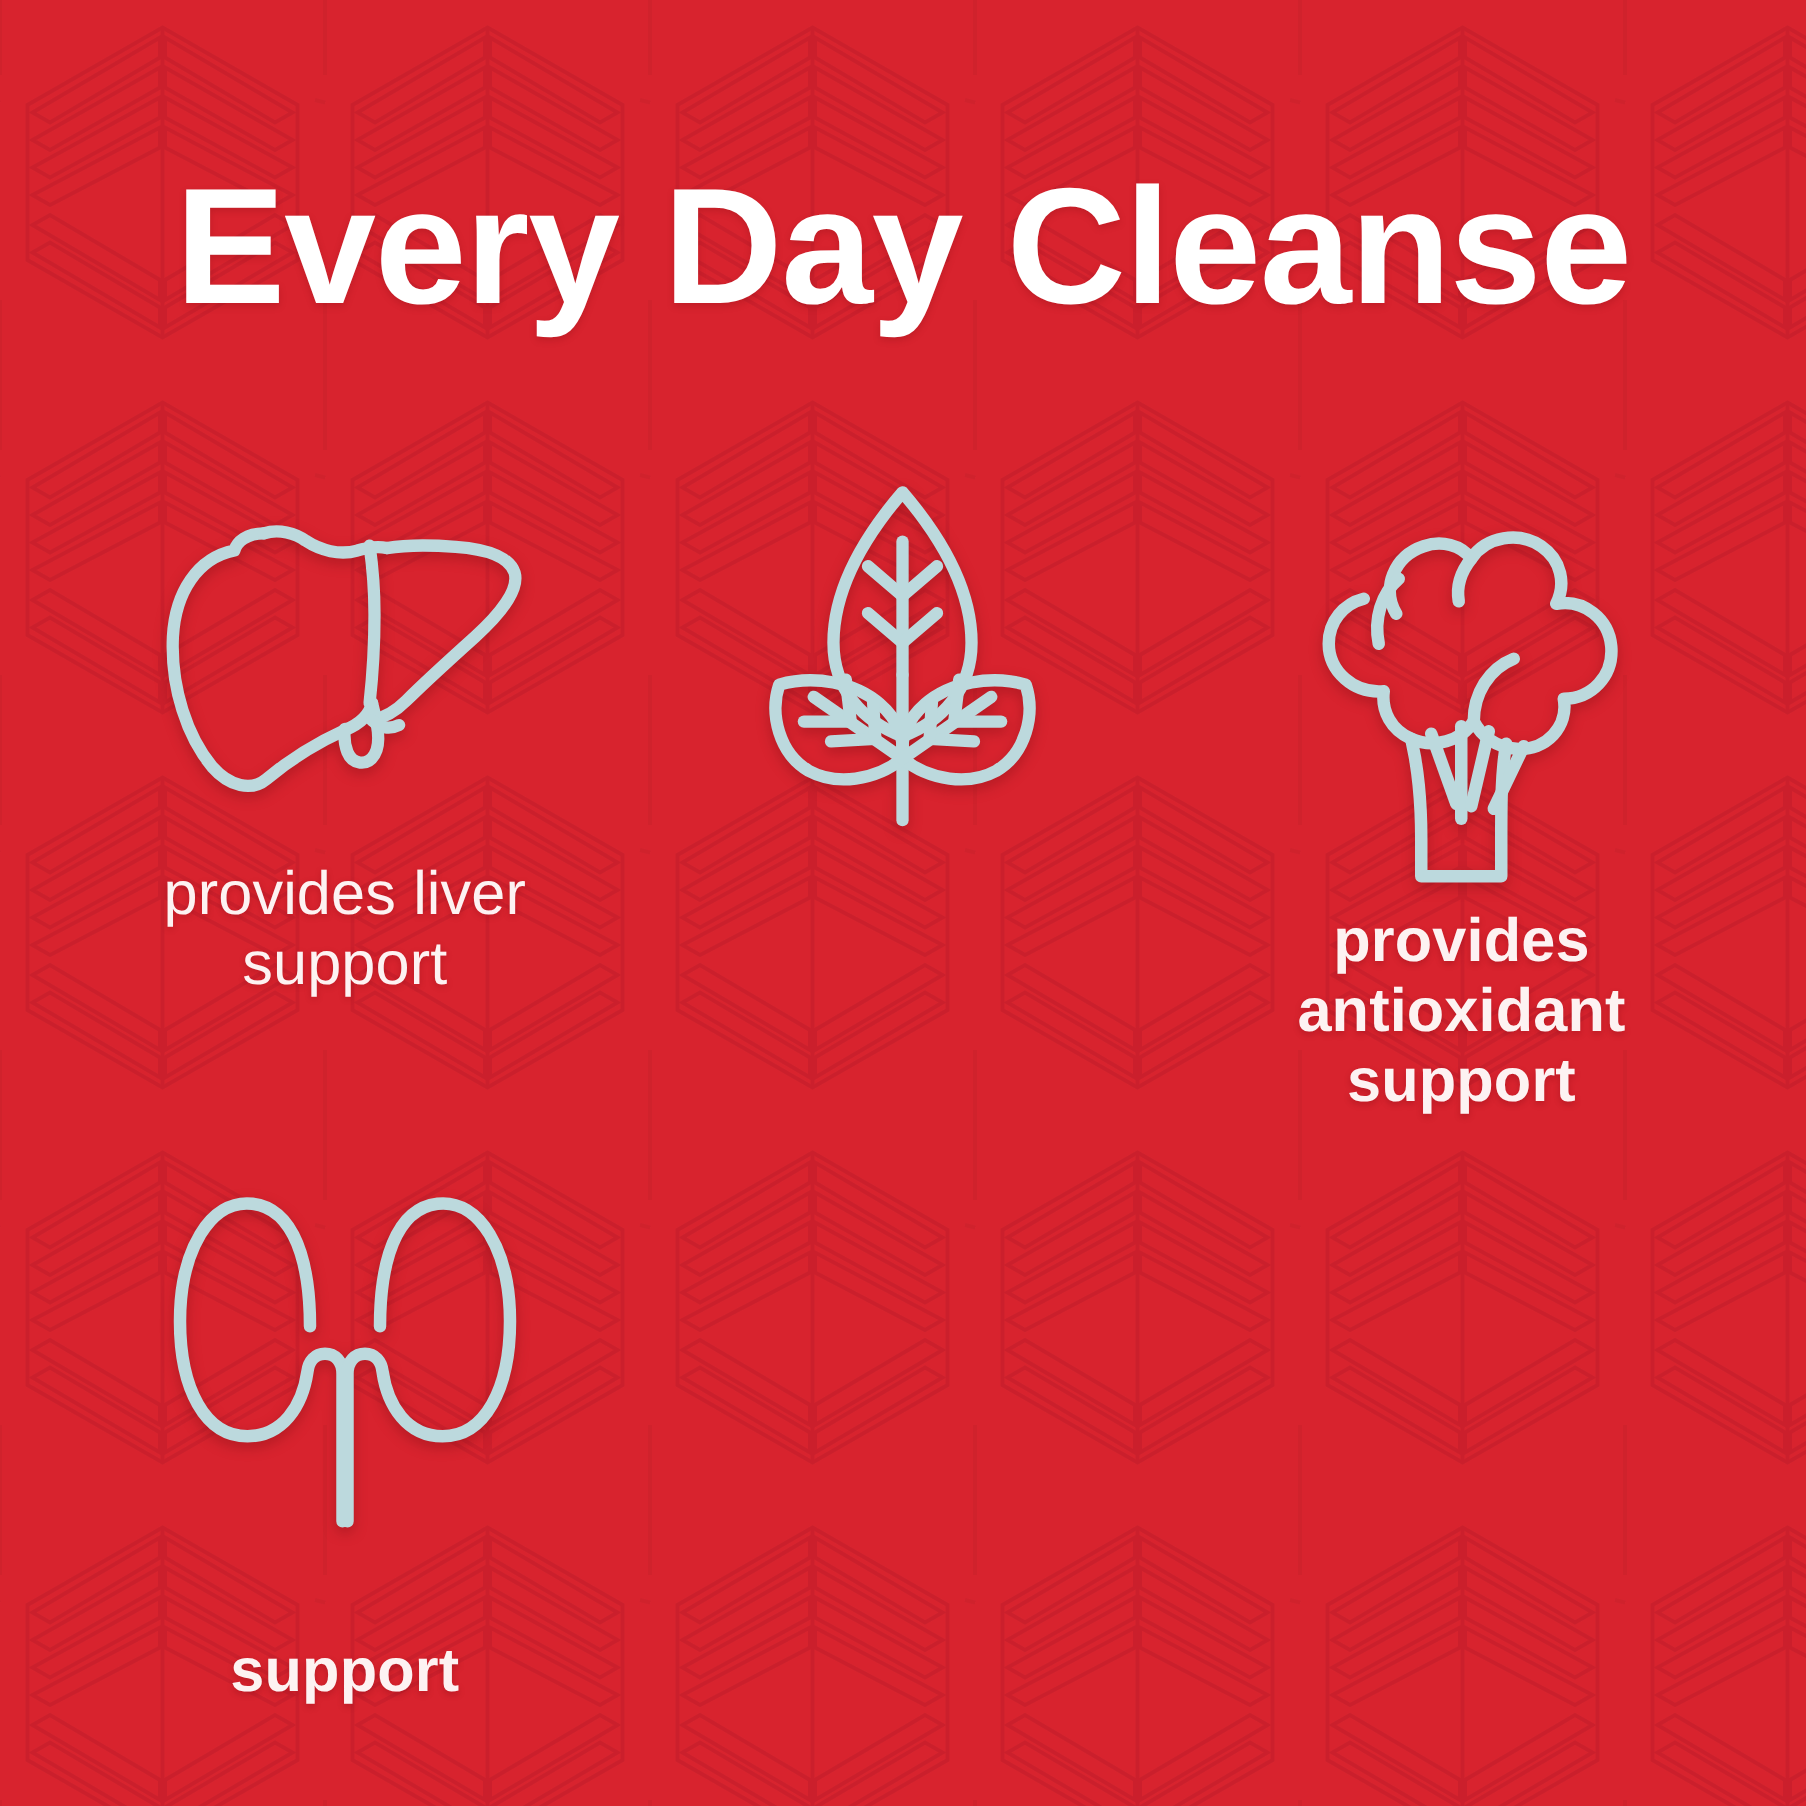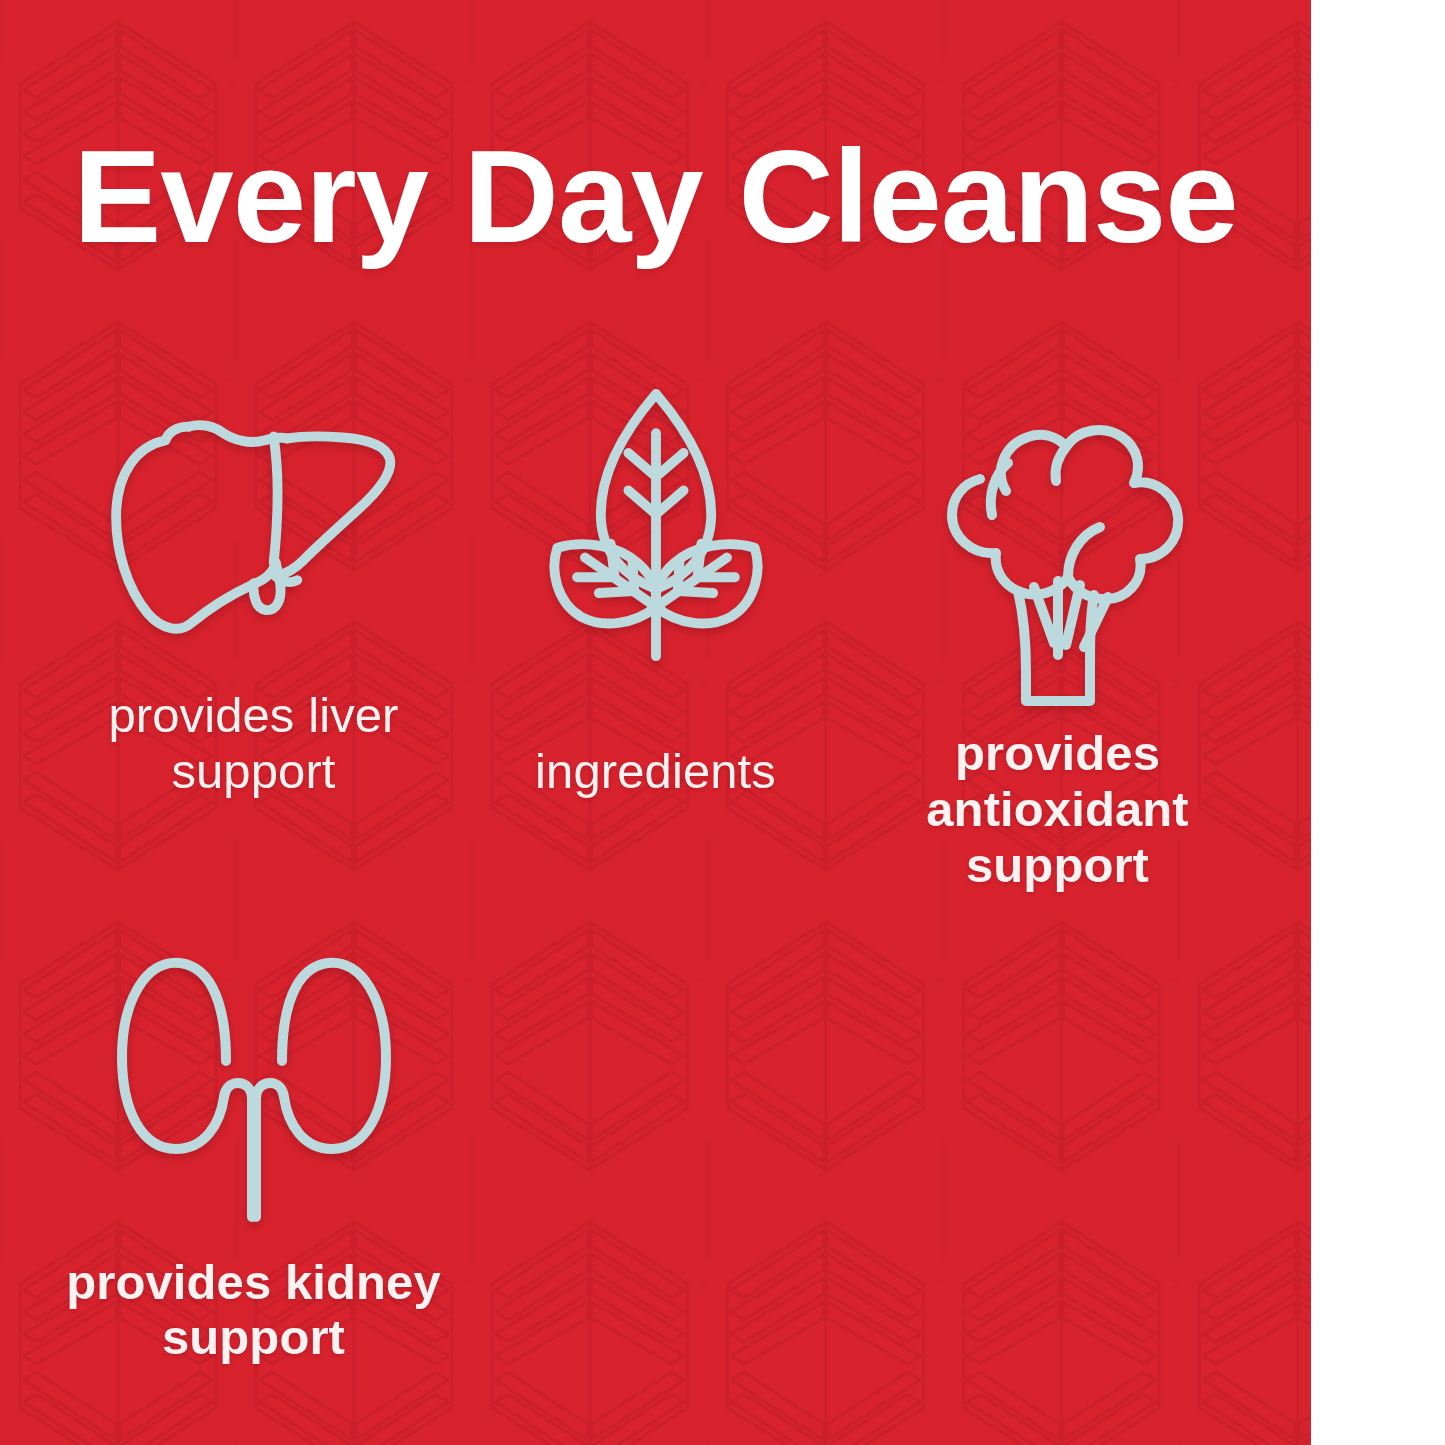--- a/index.html
+++ b/index.html
@@ -2,21 +2,21 @@
 <html><head>
 <meta charset="utf-8">
 <style>
   html, body {
     margin: 0;
     padding: 0;
     background: #ffffff;
   }
   .poster {
     position: relative;
-    width: 1311px;
+    width: 1445px;
     height: 1445px;
     overflow: hidden;
     background-color: #D8232F;
     font-family: "Liberation Sans", sans-serif;
     -webkit-font-smoothing: antialiased;
   }
 
   
   .bg-texture {
     position: absolute;
@@ -221,21 +221,20 @@
                    C154 196 148 212 150 228 Z"></path>
           <path d="M150 228 L222 178"></path>
           <path d="M192 198 L230 198"></path>
           <path d="M192 198 L196 164"></path>
           <path d="M172 212 L208 214"></path>
           <path d="M172 212 L174 180"></path>
         </svg>
       </div>
       <div class="feature-label">
         <br>
-        <span>ingredients</span>
       </div>
     </div>
 
     <div class="cell r2">
       <div class="icon-wrap icon-brocc">
         <svg viewBox="0 0 300 306" xmlns="http://www.w3.org/2000/svg" fill="none" stroke="#BCD9DD" stroke-width="10" stroke-linecap="round" stroke-linejoin="round">
 
           <path d="M98 86
                    C86 66 96 40 120 32
                    C134 27 150 31 158 42
@@ -287,19 +286,19 @@
                    C174 62 186 18 220 14
                    C254 10 278 52 278 108
                    C278 162 258 200 224 200
                    C196 200 180 176 176 148
                    C175 140 170 134 162 134
                    C154 134 148 140 148 150
                    L148 268"></path>
         </svg>
       </div>
       <div class="feature-label">
-        <span>provides kidney</span><br>
+        <br>
         <span>support</span>
       </div>
     </div>
 
   </div>
 </div>
 
 </body></html>

